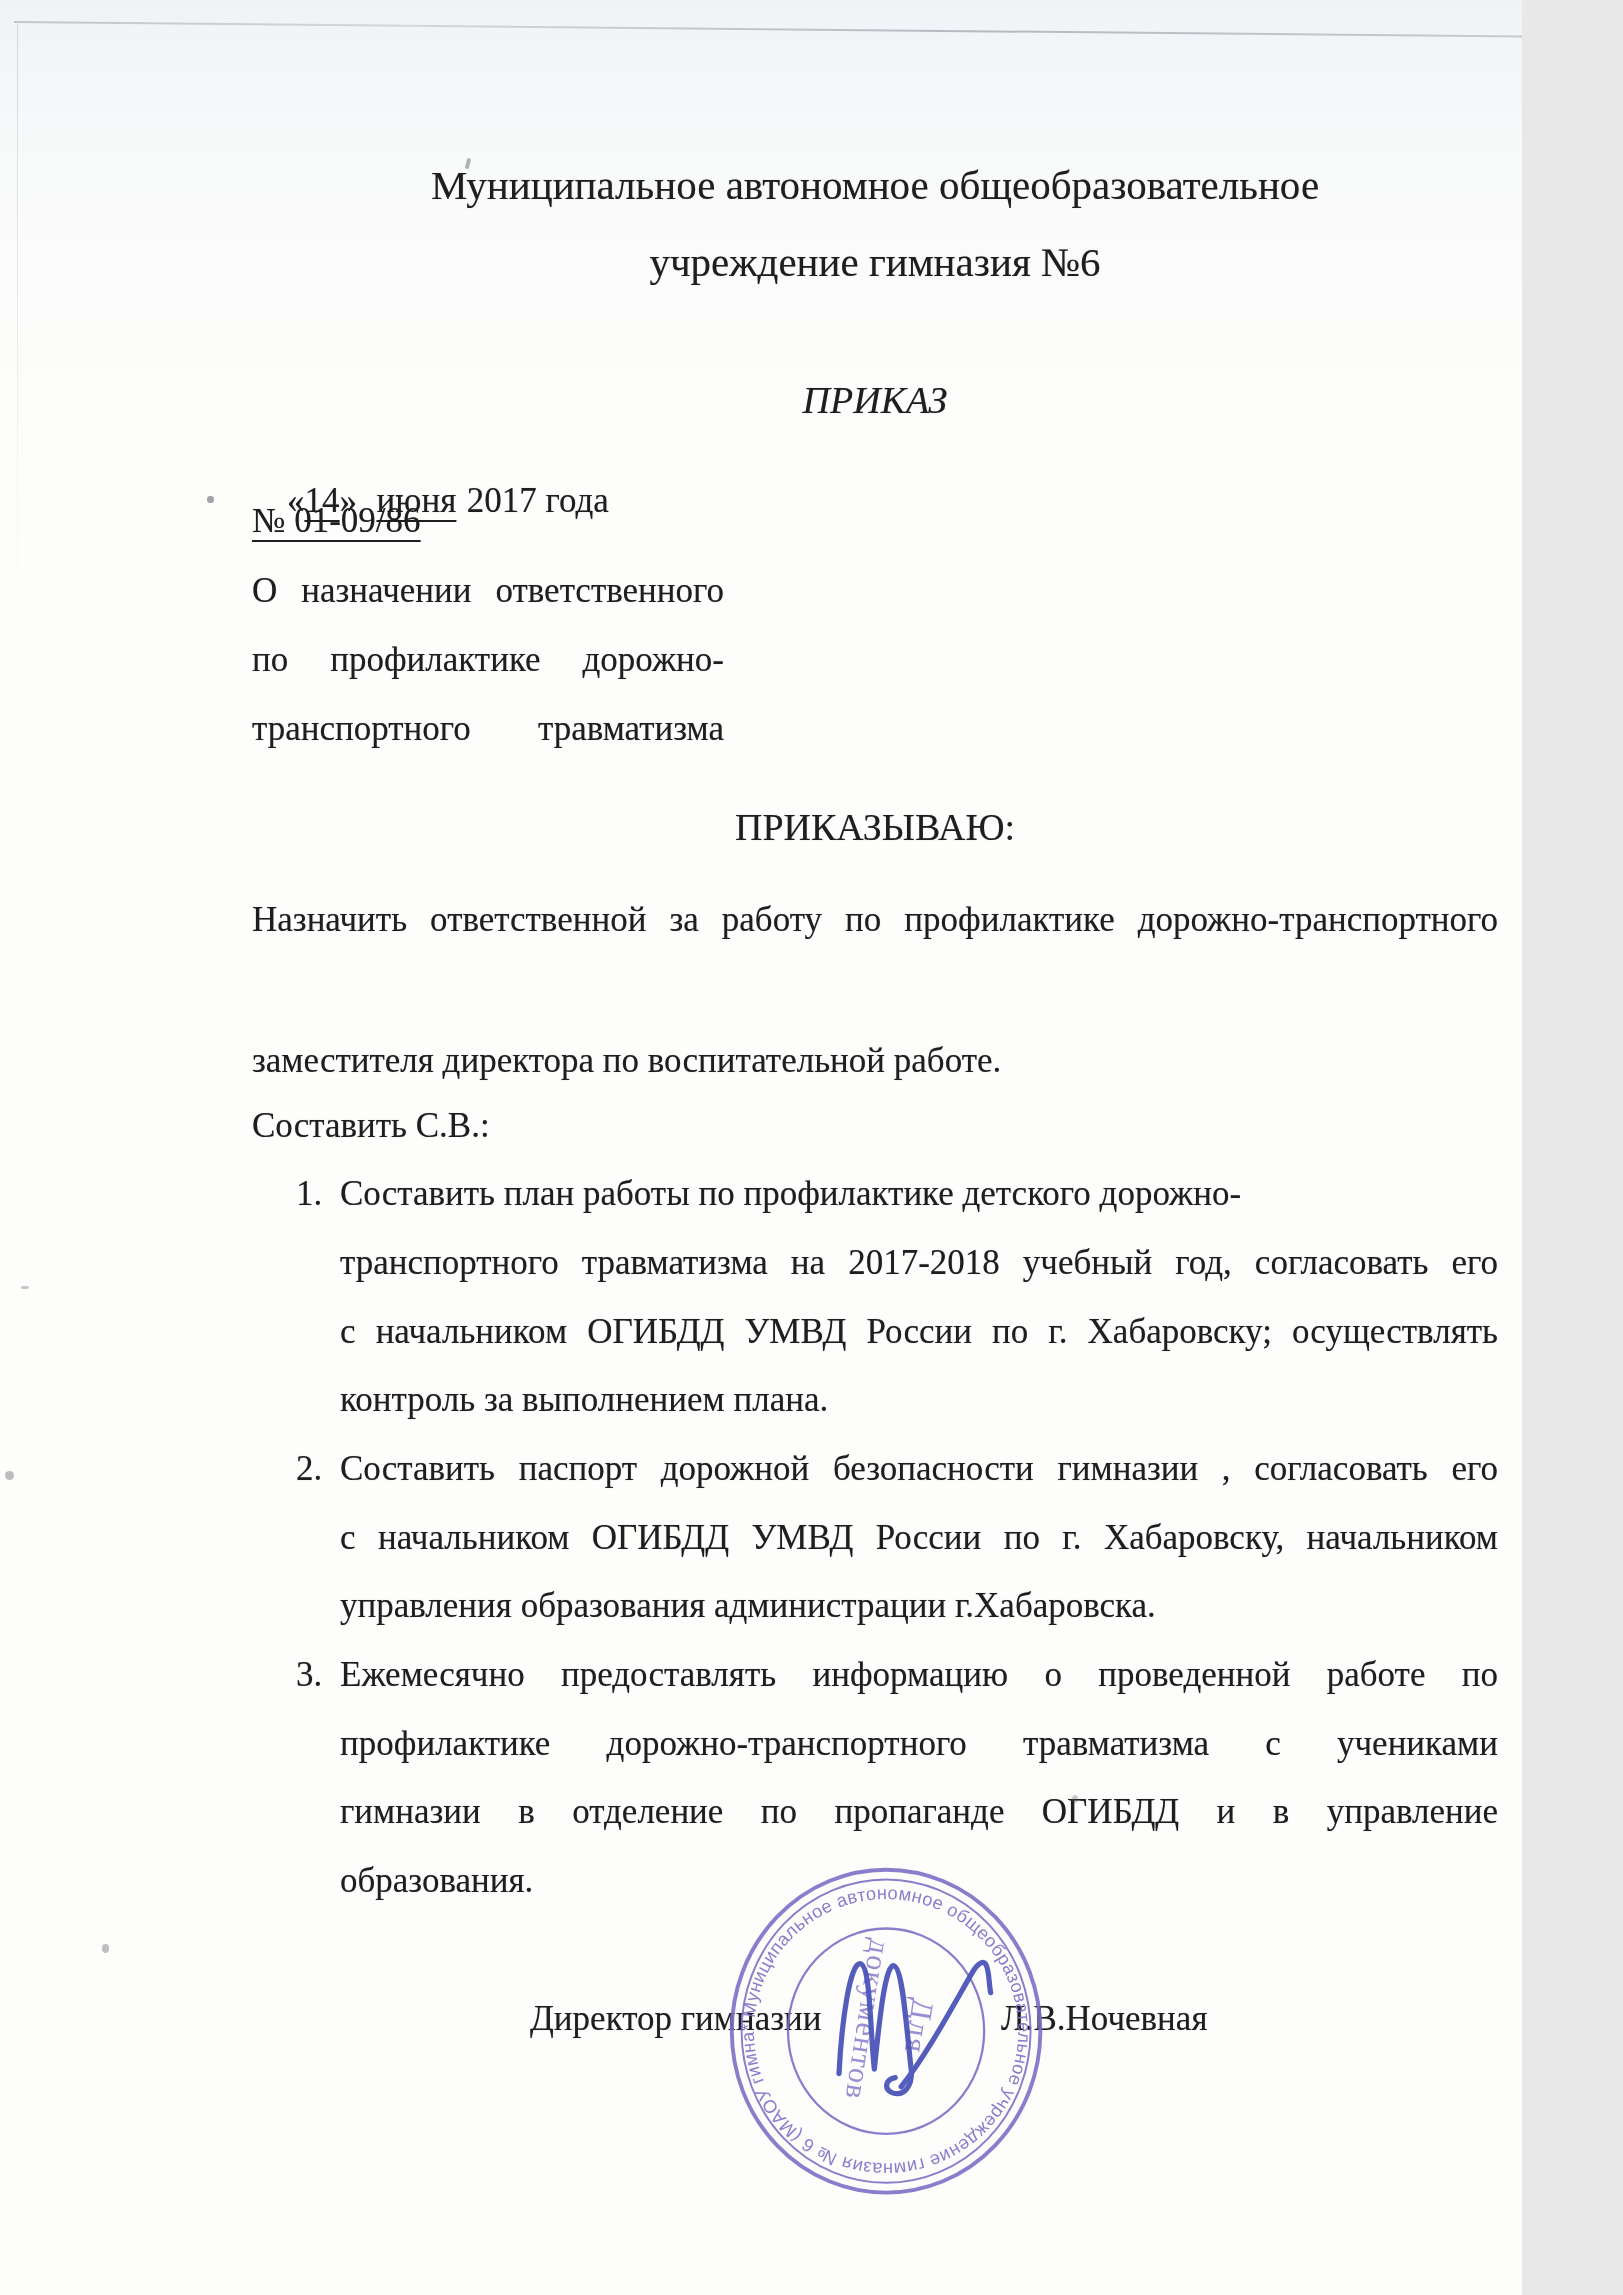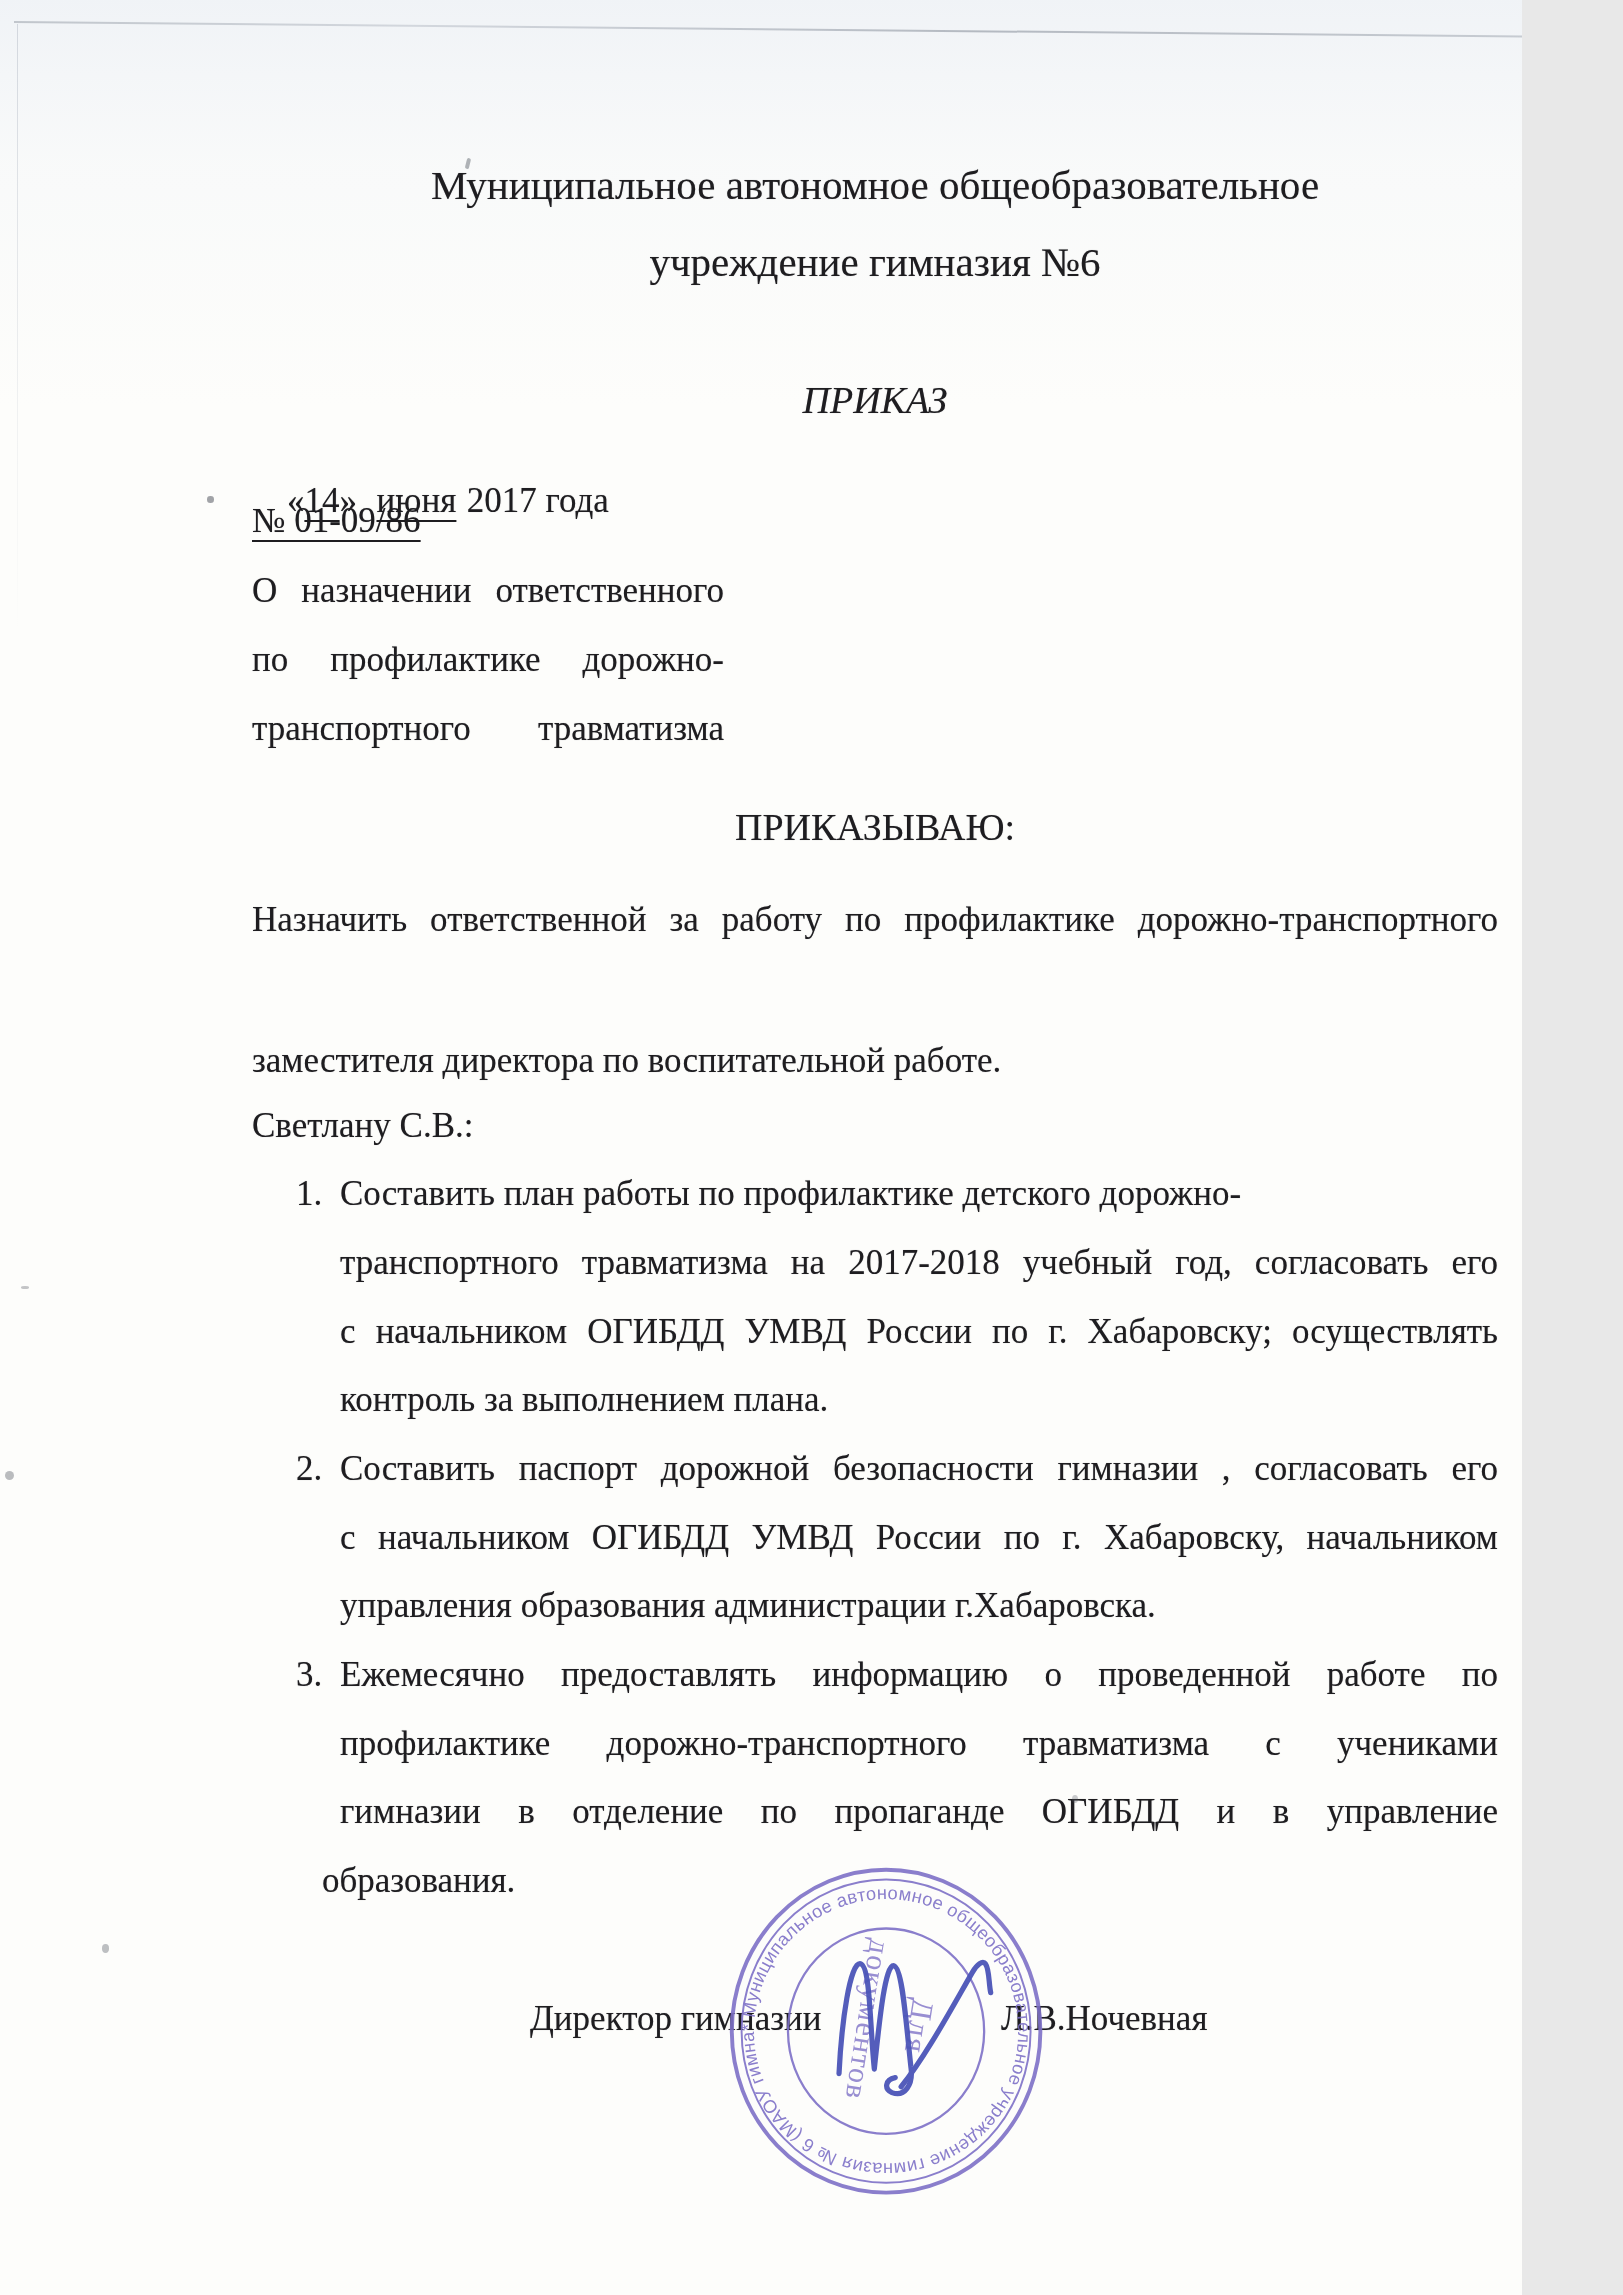--- a/index.html
+++ b/index.html
@@ -69,38 +69,38 @@
 
   <div class="ln just w-subj" style="top:569px;">О назначении ответственного</div>
   <div class="ln just w-subj" style="top:638px;">по профилактике дорожно-</div>
   <div class="ln just w-subj" style="top:707px;">транспортного травматизма</div>
 
   <div class="ln center w-body" style="top:806px;font-size:38px;">ПРИКАЗЫВАЮ:</div>
 
   <div class="ln just w-body" style="top:898px;">Назначить ответственной за работу по профилактике дорожно-транспортного</div>
   <div class="ln" style="left:252px;top:1039px;">заместителя директора по воспитательной работе.</div>
 
-  <div class="ln" style="left:252px;top:1104px;">Светлану С.В.:</div>
+  <div class="ln" style="left:252px;top:1104px;">Составить С.В.:</div>
 
   <div class="ln num" style="top:1172px;">1.</div>
   <div class="ln" style="left:340px;top:1172px;">Составить план работы по профилактике детского дорожно-</div>
   <div class="ln just w-item" style="top:1241px;">транспортного травматизма на 2017-2018 учебный год, согласовать его</div>
   <div class="ln just w-item" style="top:1310px;">с начальником ОГИБДД УМВД России по г. Хабаровску; осуществлять</div>
   <div class="ln" style="left:340px;top:1378px;">контроль за выполнением плана.</div>
 
   <div class="ln num" style="top:1447px;">2.</div>
   <div class="ln just w-item" style="top:1447px;">Составить паспорт дорожной безопасности гимназии , согласовать его</div>
   <div class="ln just w-item" style="top:1516px;">с начальником ОГИБДД УМВД России по г. Хабаровску, начальником</div>
   <div class="ln" style="left:340px;top:1584px;">управления образования администрации г.Хабаровска.</div>
 
   <div class="ln num" style="top:1653px;">3.</div>
   <div class="ln just w-item" style="top:1653px;">Ежемесячно предоставлять информацию о проведенной работе по</div>
   <div class="ln just w-item" style="top:1722px;">профилактике дорожно-транспортного травматизма с учениками</div>
   <div class="ln just w-item" style="top:1790px;">гимназии в отделение по пропаганде ОГИБДД и в управление</div>
-  <div class="ln" style="left:322px;top:1859px;text-align:center;">образования.</div>
+  <div class="ln" style="left:340px;top:1859px;text-align:center;">образования.</div>
 
   <div class="ln" style="left:530px;top:1997px;">Директор гимназии</div>
   <div class="ln" style="left:1001px;top:1997px;">Л.В.Ночевная</div>
 
   <div class="stamp-wrap">
     <svg width="523" height="497" viewBox="0 0 800 760" xmlns="http://www.w3.org/2000/svg">
       <g opacity="0.9">
         <ellipse cx="355" cy="355" rx="236" ry="247" fill="none" stroke-width="6" stroke="#7e71c7"></ellipse>
         <ellipse cx="355" cy="355" rx="221" ry="232" fill="none" stroke-width="3" stroke="#7e71c7"></ellipse>
         <ellipse cx="355" cy="355" rx="150" ry="157" fill="none" stroke-width="3.5" stroke="#7e71c7"></ellipse>

